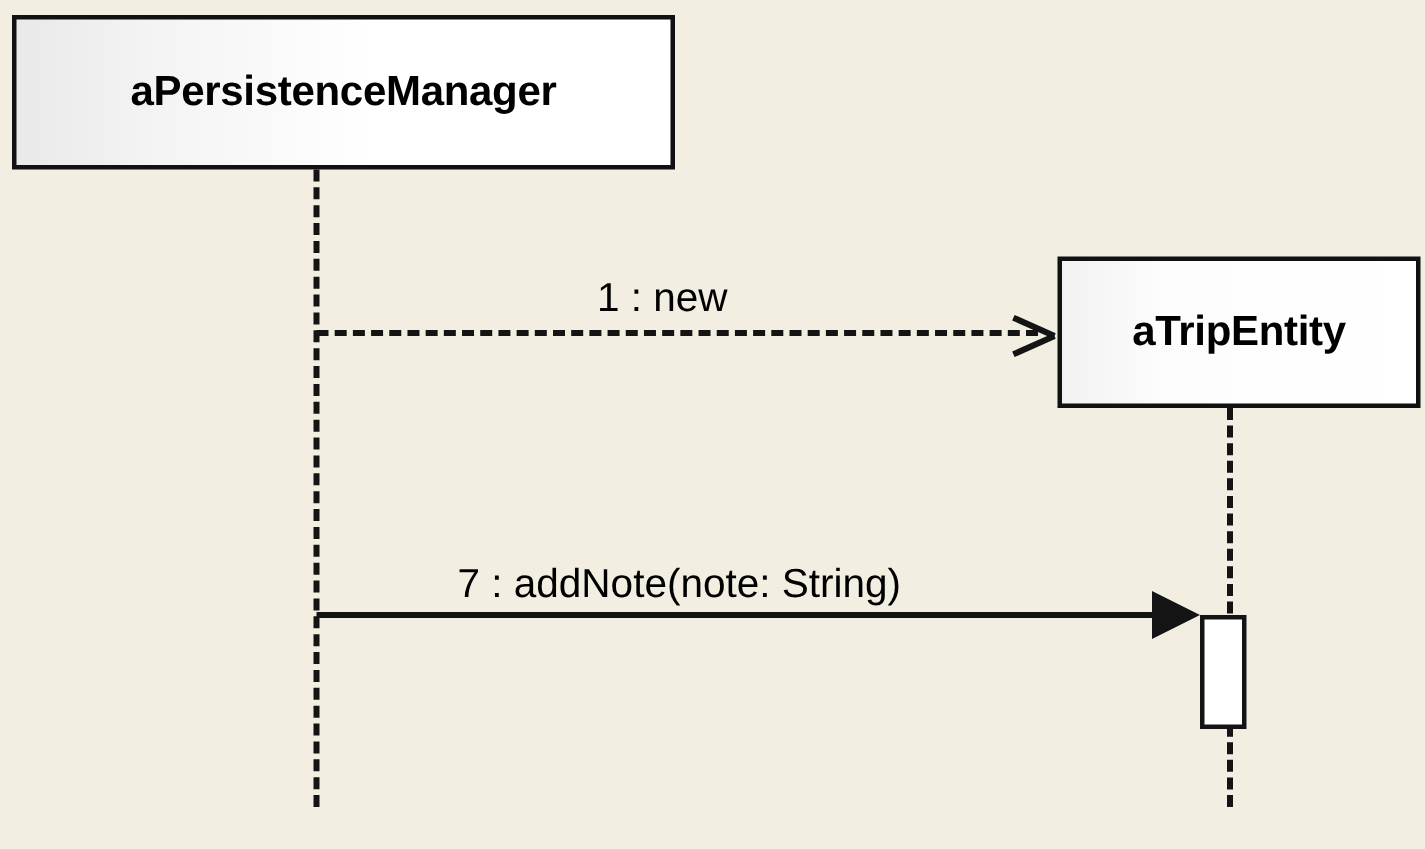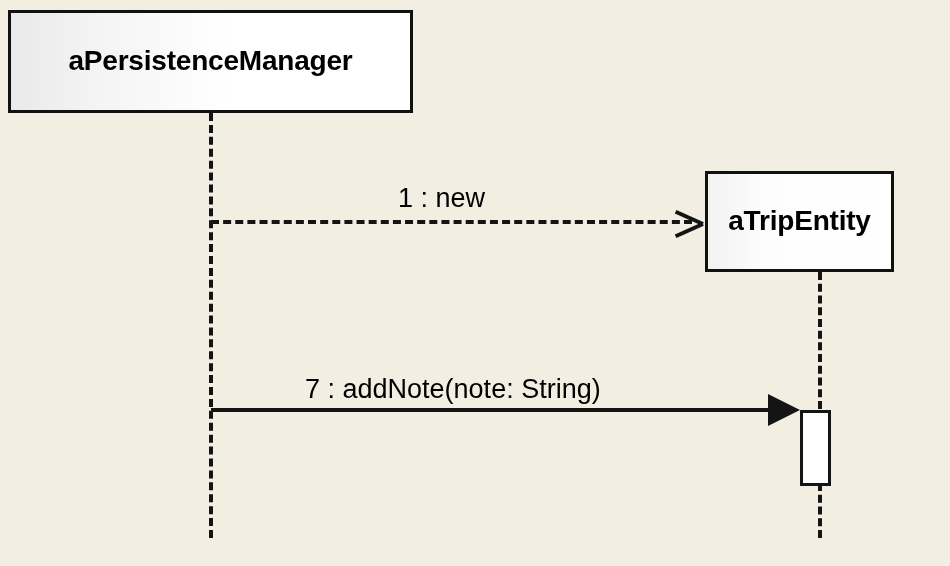--- a/index.html
+++ b/index.html
@@ -35,27 +35,27 @@
     font-weight: bold;
     color: #000000;
     letter-spacing: -0.2px;
     line-height: 1.1;
     white-space: nowrap;
   }
 
   #box-persistence-manager {
     left: 8px;
     top: 10px;
-    width: 405px;
+    width: 442px;
     height: 103px;
   }
   #box-trip-entity {
     left: 705px;
     top: 171px;
-    width: 189px;
+    width: 242px;
     height: 101px;
     background: linear-gradient(to right, #F2F2F2 0%, #FDFDFD 30%, #FFFFFF 100%);
   }
 
   
   .lifeline {
     position: absolute;
     width: 0;
     border-left: 4px dashed #141414;
   }

